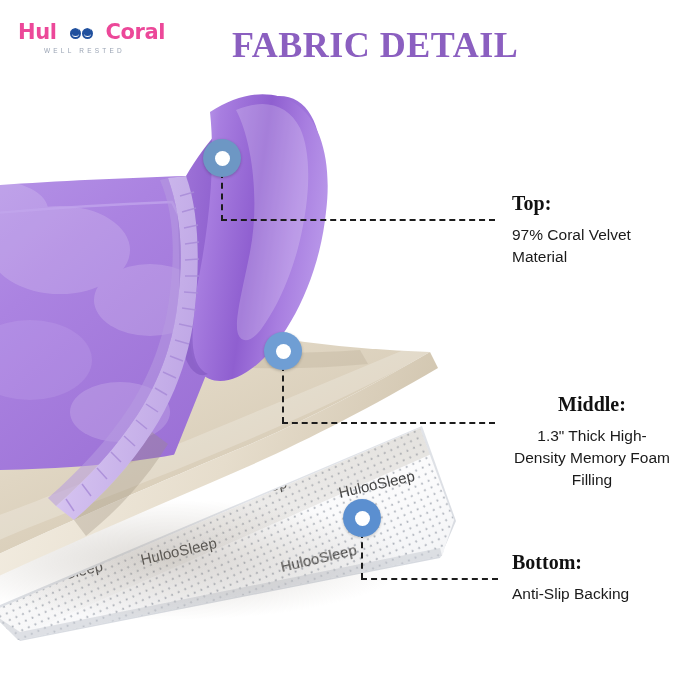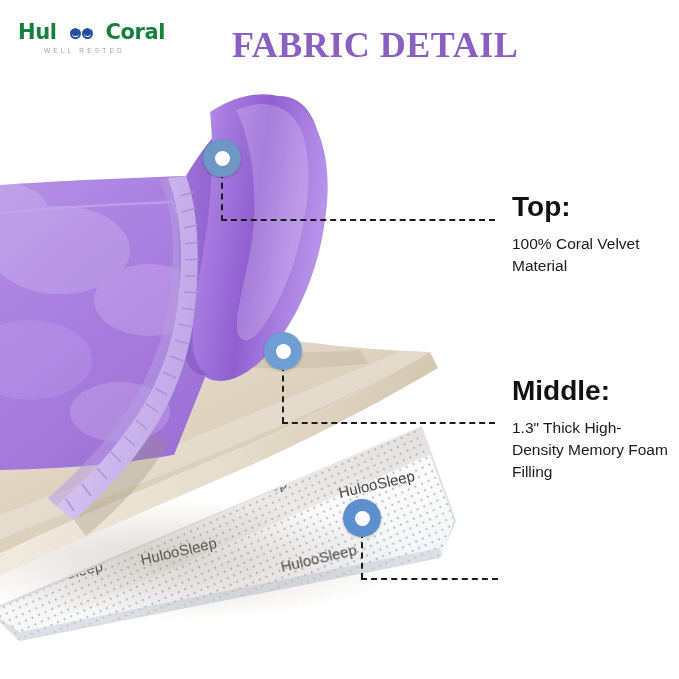--- a/index.html
+++ b/index.html
@@ -24,21 +24,21 @@
     left: 18px;
     top: 22px;
     width: 160px;
     height: 40px;
   }
   #logo-wordmark {
     font-family: "DejaVu Sans", sans-serif;
     font-weight: bold;
     font-size: 21px;
     letter-spacing: -0.4px;
-    color: #15803d;
+    color: #ec4899;
     line-height: 1;
     white-space: nowrap;
     display: flex;
     align-items: center;
     gap: 12px;
   }
   .logo-eyes {
     display: inline-flex;
     align-items: center;
     gap: 1px;
@@ -138,23 +138,23 @@
     height: 0;
   }
 
   
   .callout {
     position: absolute;
     left: 512px;
     width: 160px;
   }
   .callout-title {
-    font-family: Liberation Sans, sans-serif;
+    font-family: Liberation Serif, serif;
     font-weight: bold;
-    font-size: 28px;
+    font-size: 20px;
     color: #111111;
     line-height: 1.1;
     margin-bottom: 10px;
     white-space: nowrap;
   }
   .callout-body {
     font-family: "Liberation Sans", sans-serif;
     font-size: 15.5px;
     color: #1a1a1a;
     line-height: 1.42;
@@ -391,22 +391,26 @@
 
   <div class="leader leader-v" style="left:361px; top:532px; height:47px;"></div>
   <div class="leader leader-h" style="left:361px; top:578px; width:137px;"></div>
 
   <div class="marker" style="left:222px; top:158px; background:#6d97c4;"></div>
   <div class="marker" style="left:283px; top:351px; background:#6f9ed4;"></div>
   <div class="marker" style="left:362px; top:518px; background:#5b8fd0;"></div>
 
   <div class="callout" style="top:192px;">
     <div class="callout-title">Top:</div>
-    <div class="callout-body">100% Coral Velvet Material</div>
+    <div class="callout-body">97% Coral Velvet Material</div>
   </div>
 
-  <div class="callout" style="top:376px;">
+  <div class="callout" style="top:393px;text-align:center;">
     <div class="callout-title">Middle:</div>
     <div class="callout-body">1.3" Thick High-Density Memory Foam Filling</div>
   </div>
 
+  <div class="callout" style="top:551px;">
+    <div class="callout-title">Bottom:</div>
+    <div class="callout-body">Anti-Slip Backing</div>
+  </div>
 
 </div>
 
 </body></html>

